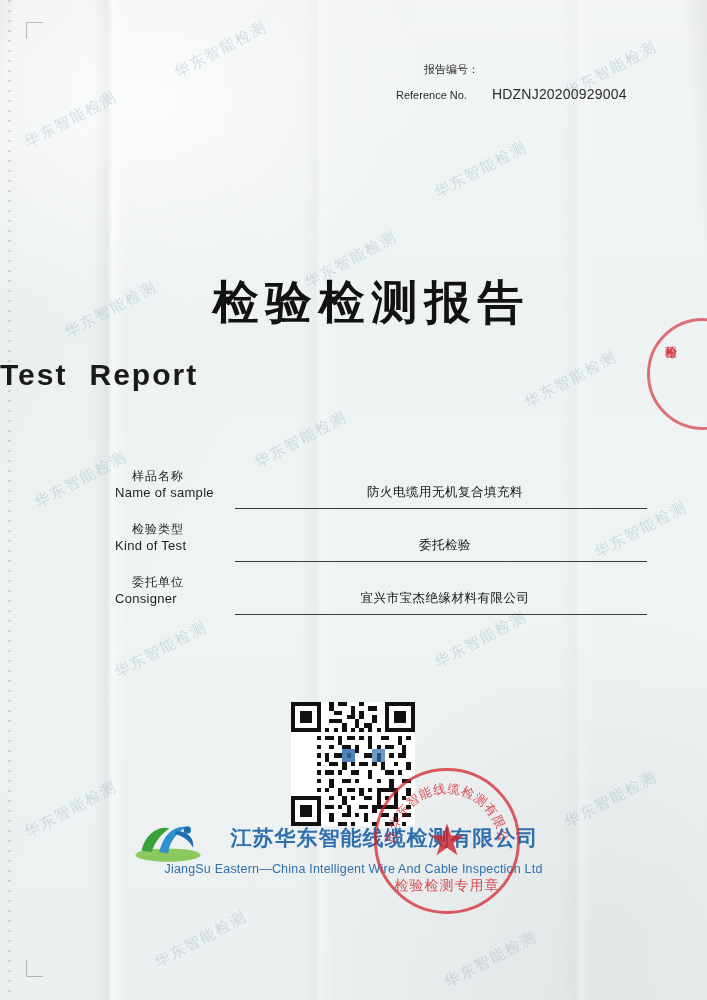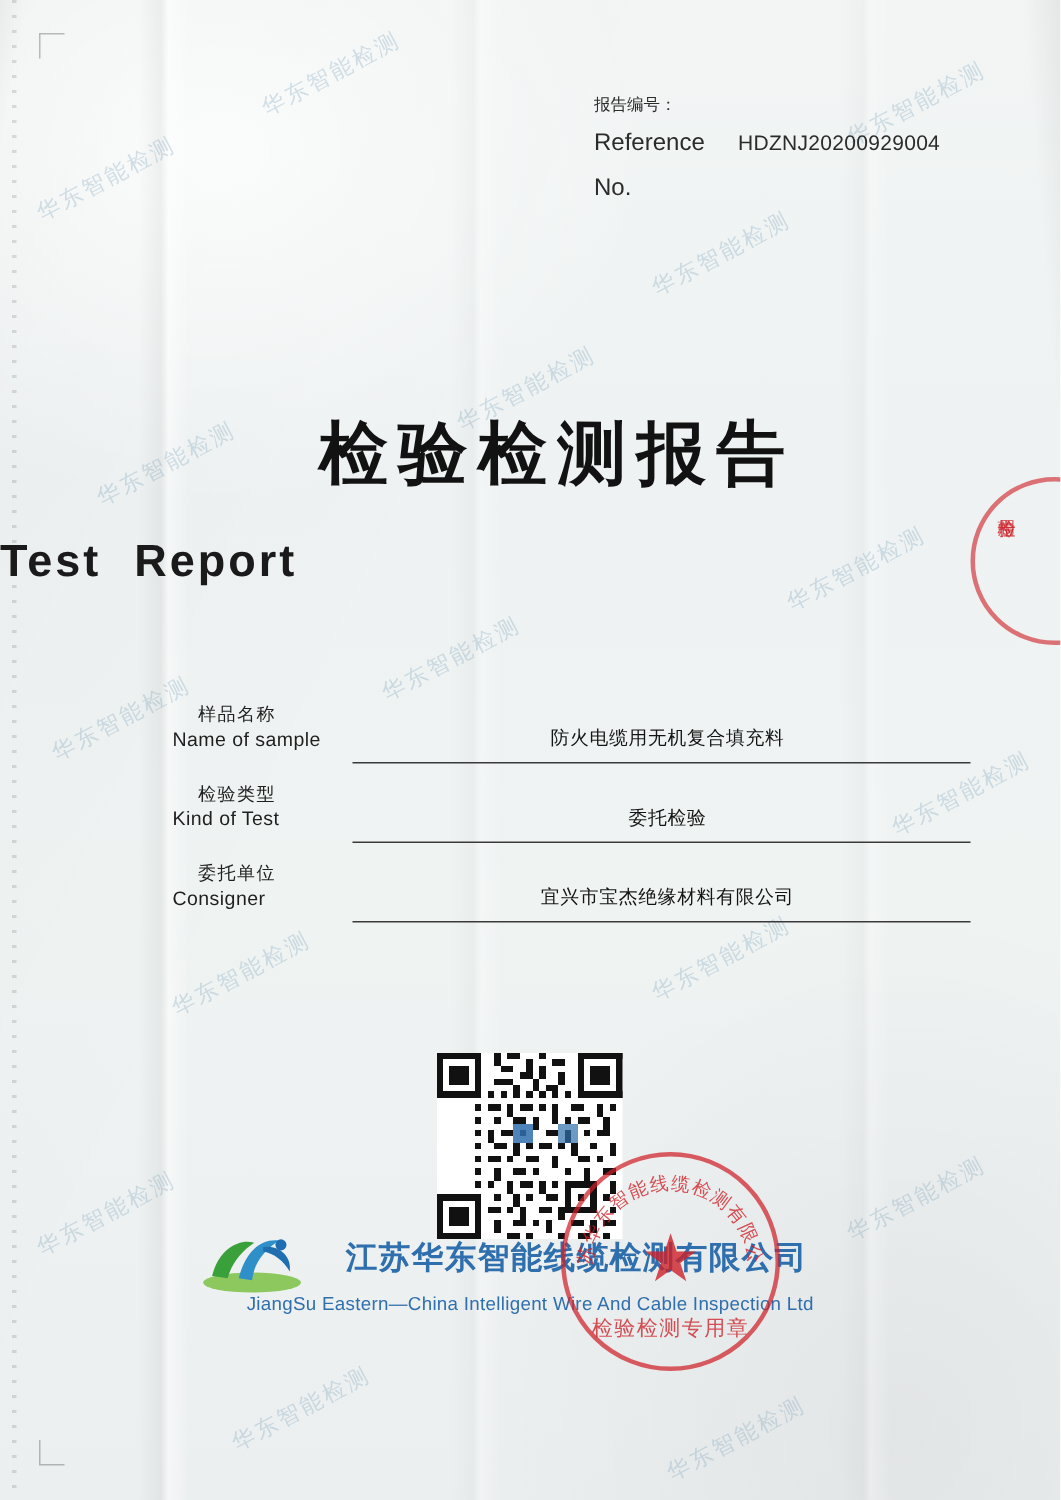--- a/index.html
+++ b/index.html
@@ -60,22 +60,22 @@
   
   .ref-block {
     position: absolute;
     left: 396px;
     top: 60px;
     font-size: 11px;
     color: #2b2b2b;
     line-height: 1.9;
   }
   .ref-line { display: flex; align-items: baseline; }
-  .ref-label-cn { font-family: "DejaVu Sans", sans-serif; font-size: 11px; }
-  .ref-label-en { font-size: 16px; width: 96px; display: inline-block; }
+  .ref-label-cn { font-family: "DejaVu Sans", sans-serif; font-size: 11px; margin-left: 28px; }
+  .ref-label-en { font-size: 11px; width: 96px; display: inline-block; }
   .ref-value { font-size: 14px; letter-spacing: .2px; }
 
   
   .title-cn {
     position: absolute;
     left: 0; right: 0;
     top: 272px;
     text-align: center;
     font-family: "DejaVu Sans", sans-serif;
     font-size: 46px;

